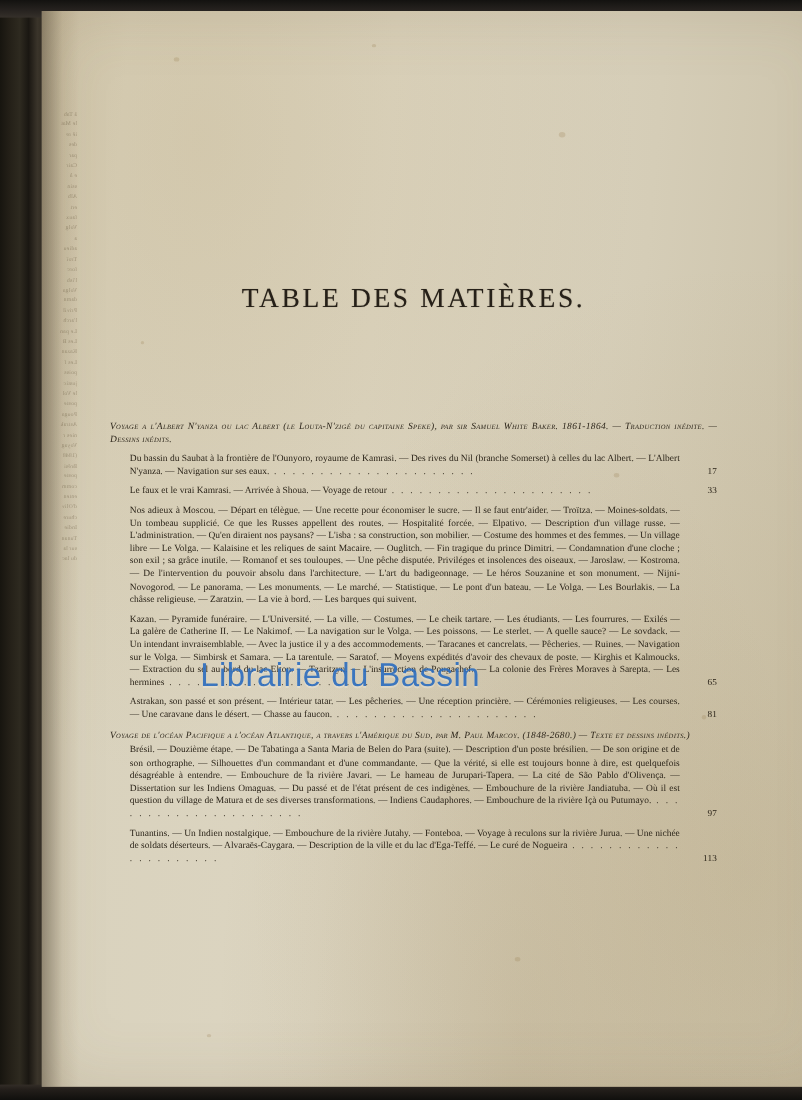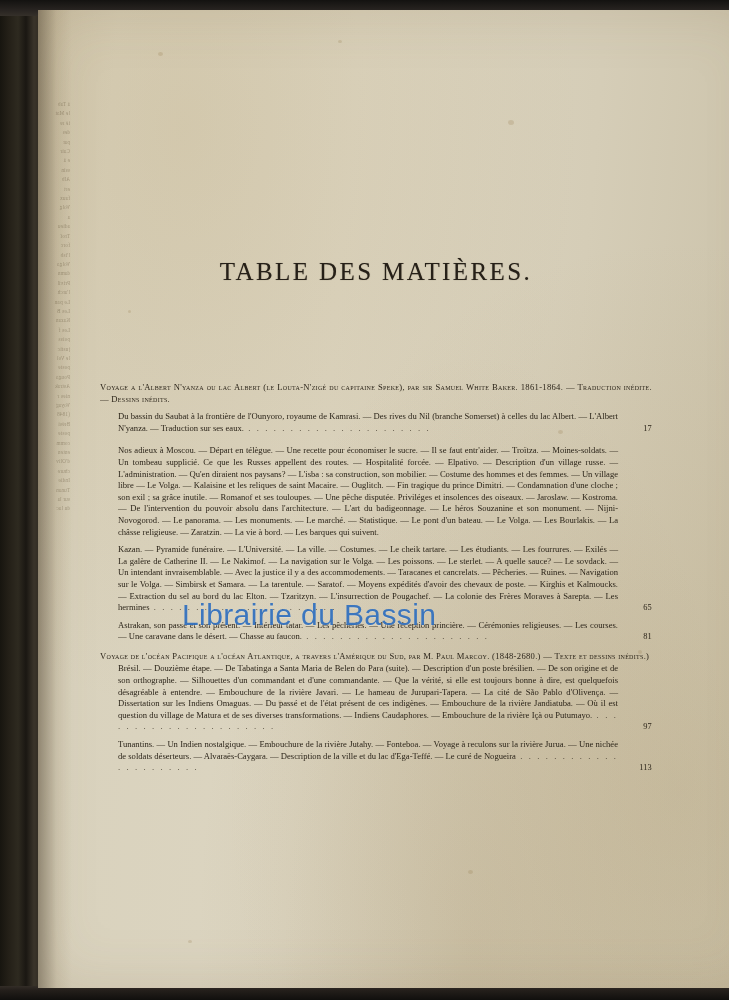--- a/index.html
+++ b/index.html
@@ -111,20 +111,21 @@
     color: #2b2419;
     text-align: justify;
   }
   .chapter-head {
     margin-top: 2px;
     margin-bottom: 1px;
   }
   .smallcaps {
     font-variant: small-caps;
     letter-spacing: .3px;
+    font-style: italic;
   }
   .entry {
     position: relative;
     margin: 0 0 1px 0;
     padding-left: 18px;
     padding-right: 34px;
     text-align: justify;
   }
   .entry .pg {
     position: absolute;
@@ -233,22 +234,23 @@
     <div class="spot" style="left:240px;top:690px;width:4px;height:4px;"></div>
     <div class="spot" style="left:430px;top:860px;width:5px;height:4px;"></div>
     <div class="spot" style="left:150px;top:930px;width:4px;height:3px;"></div>
     <div class="spot" style="left:600px;top:640px;width:4px;height:4px;"></div>
 
     <div class="content">
       <h1 class="doc-title">TABLE DES MATIÈRES.</h1>
       <div class="toc" id="toc-root">
           <div class="chapter-head lvl0 smallcaps">Voyage a l'Albert N'yanza ou lac Albert (le Louta-N'zigé du capitaine Speke), par sir Samuel White Baker. 1861-1864. — Traduction inédite. — Dessins inédits.</div>
           <div class="gap"></div>
-          <div class="entry"><span>Du bassin du Saubat à la frontière de l'Ounyoro, royaume de Kamrasi. — Des rives du Nil (branche Somerset) à celles du lac Albert. — L'Albert N'yanza. — Traduction sur ses eaux.</span><span class="dots"> . . . . . . . . . . . . . . . . . . . . . . </span><span class="pg">17</span></div>
-          <div class="gap"></div>
+          <div class="entry"><span>Du bassin du Saubat à la frontière de l'Ounyoro, royaume de Kamrasi. — Des rives du Nil (branche Somerset) à celles du lac Albert. — L'Albert N'yanza. — Navigation sur ses eaux.</span><span class="dots"> . . . . . . . . . . . . . . . . . . . . . . </span><span class="pg">17</span></div>
+          <div class="gap"></div>
+          <div class="entry"><span>Le faux et le vrai Kamrasi. — Arrivée à Shoua. — Voyage de retour</span><span class="dots"> . . . . . . . . . . . . . . . . . . . . . . </span><span class="pg">33</span></div>
           <div class="gap"></div>
           <div class="entry"><span>Nos adieux à Moscou. — Départ en télègue. — Une recette pour économiser le sucre. — Il se faut entr'aider. — Troïtza. — Moines-soldats. — Un tombeau supplicié. Ce que les Russes appellent des routes. — Hospitalité forcée. — Elpativo. — Description d'un village russe. — L'administration. — Qu'en diraient nos paysans? — L'isba : sa construction, son mobilier. — Costume des hommes et des femmes. — Un village libre — Le Volga. — Kalaisine et les reliques de saint Macaire. — Ouglitch. — Fin tragique du prince Dimitri. — Condamnation d'une cloche ; son exil ; sa grâce inutile. — Romanof et ses touloupes. — Une pêche disputée. Priviléges et insolences des oiseaux. — Jaroslaw. — Kostroma. — De l'intervention du pouvoir absolu dans l'architecture. — L'art du badigeonnage. — Le héros Souzanine et son monument. — Nijni-Novogorod. — Le panorama. — Les monuments. — Le marché. — Statistique. — Le pont d'un bateau. — Le Volga. — Les Bourlakis. — La châsse religieuse. — Zaratzin. — La vie à bord. — Les barques qui suivent.</span></div>
           <div class="gap"></div>
           <div class="entry"><span>Kazan. — Pyramide funéraire. — L'Université. — La ville. — Costumes. — Le cheik tartare. — Les étudiants. — Les fourrures. — Exilés — La galère de Catherine II. — Le Nakimof. — La navigation sur le Volga. — Les poissons. — Le sterlet. — A quelle sauce? — Le sovdack. — Un intendant invraisemblable. — Avec la justice il y a des accommodements. — Taracanes et cancrelats. — Pêcheries. — Ruines. — Navigation sur le Volga. — Simbirsk et Samara. — La tarentule. — Saratof. — Moyens expédités d'avoir des chevaux de poste. — Kirghis et Kalmoucks. — Extraction du sel au bord du lac Elton. — Tzaritzyn. — L'insurrection de Pougachef. — La colonie des Frères Moraves à Sarepta. — Les hermines</span><span class="dots"> . . . . . . . . . . . . . . . . . . . . . . </span><span class="pg">65</span></div>
           <div class="gap"></div>
           <div class="entry"><span>Astrakan, son passé et son présent. — Intérieur tatar. — Les pêcheries. — Une réception princière. — Cérémonies religieuses. — Les courses. — Une caravane dans le désert. — Chasse au faucon.</span><span class="dots"> . . . . . . . . . . . . . . . . . . . . . . </span><span class="pg">81</span></div>
           <div class="gap"></div>
           <div class="chapter-head lvl0 smallcaps">Voyage de l'océan Pacifique a l'océan Atlantique, a travers l'Amérique du Sud, par M. Paul Marcoy. (1848-2680.) — Texte et dessins inédits.)</div>
           <div class="entry"><span>Brésil. — Douzième étape. — De Tabatinga a Santa Maria de Belen do Para (suite). — Description d'un poste brésilien. — De son origine et de son orthographe. — Silhouettes d'un commandant et d'une commandante. — Que la vérité, si elle est toujours bonne à dire, est quelquefois désagréable à entendre. — Embouchure de la rivière Javari. — Le hameau de Jurupari-Tapera. — La cité de São Pablo d'Olivença. — Dissertation sur les Indiens Omaguas. — Du passé et de l'état présent de ces indigènes. — Embouchure de la rivière Jandiatuba. — Où il est question du village de Matura et de ses diverses transformations. — Indiens Caudaphores. — Embouchure de la rivière Içà ou Putumayo.</span><span class="dots"> . . . . . . . . . . . . . . . . . . . . . . </span><span class="pg">97</span></div>
           <div class="gap"></div>

